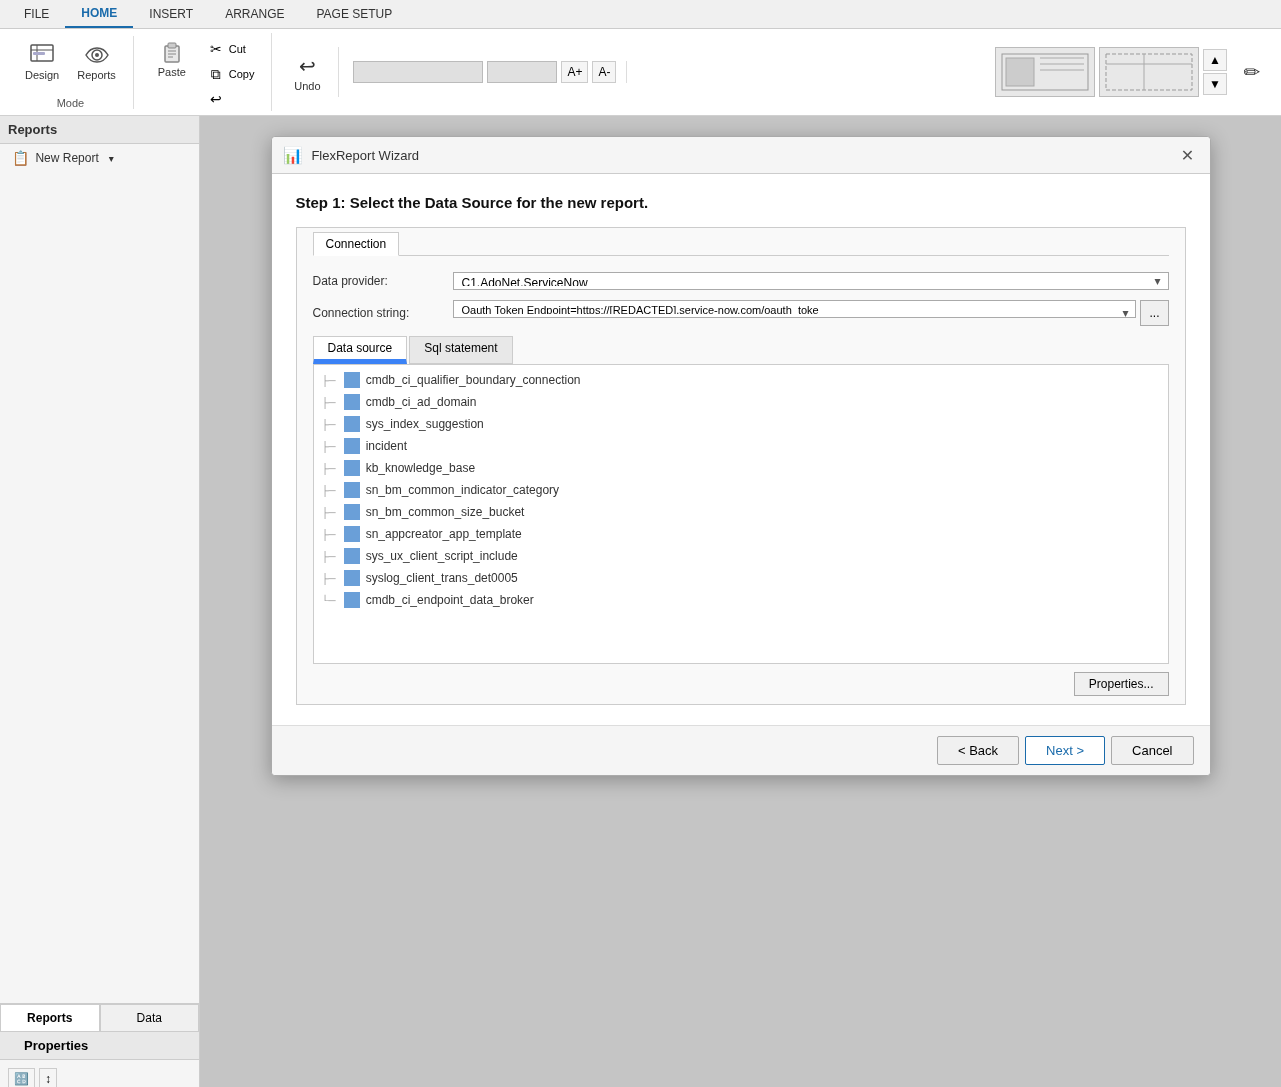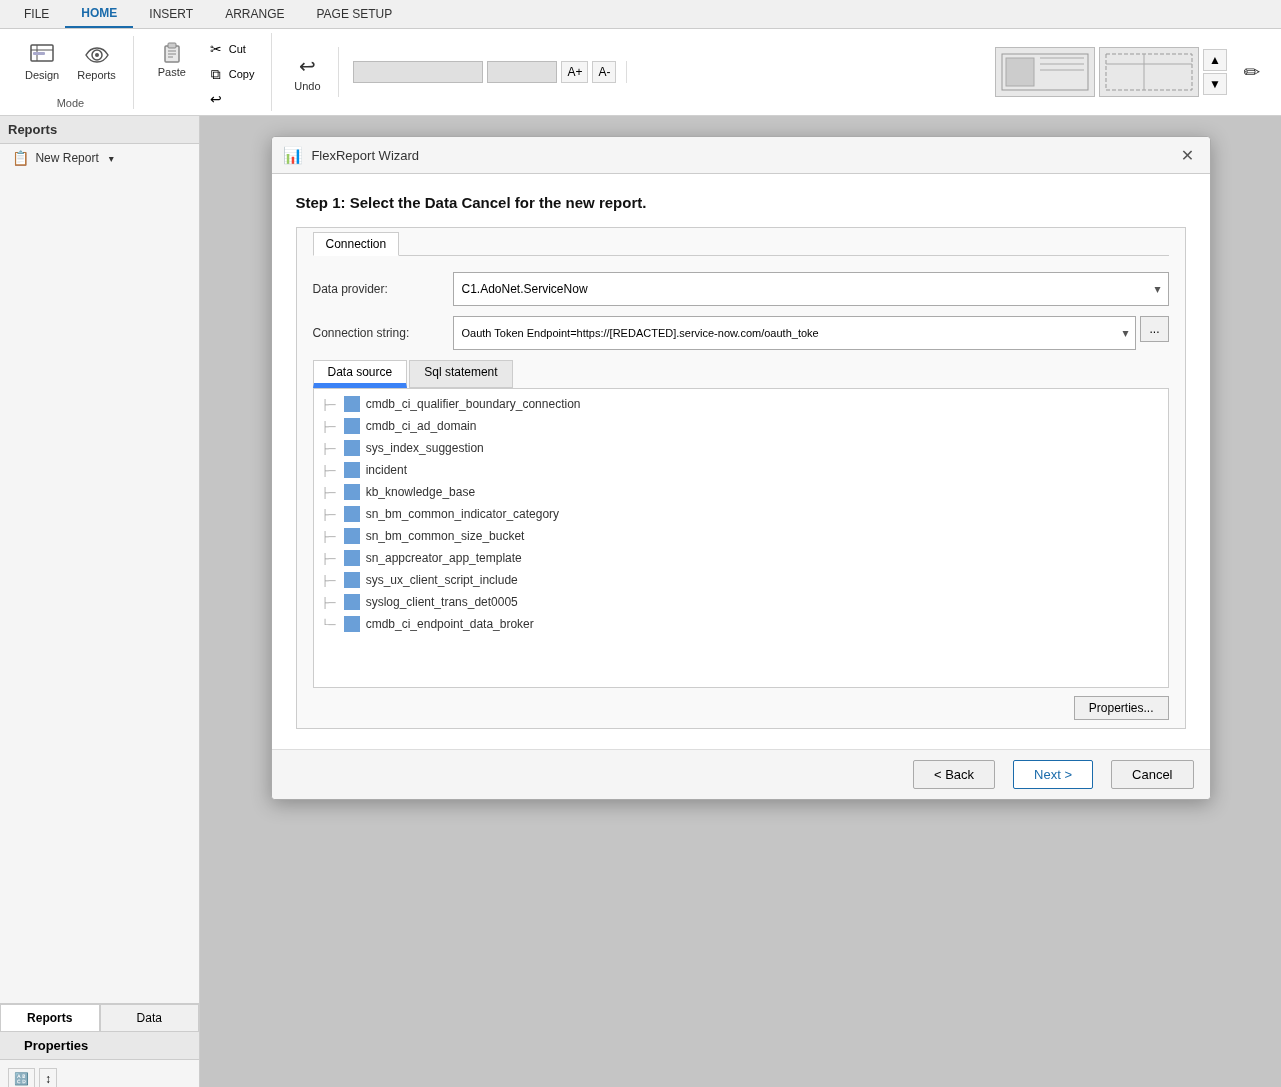--- a/index.html
+++ b/index.html
@@ -47,41 +47,41 @@
     .modal-step-title { font-size: 15px; font-weight: 700; margin-bottom: 16px; color: #111; }
 
     
     .connection-panel { border: 1px solid #ccc; padding: 4px 16px; background: #f9f9f9; }
     .connection-tab-header { display: flex; border-bottom: 1px solid #ccc; margin-bottom: 16px; }
     .connection-tab { padding: 4px 12px; font-size: 12px; border: 1px solid #ccc; border-bottom: none; background: #e8e8e8; cursor: pointer; margin-bottom: -1px; }
     .connection-tab.active { background: #fff; font-weight: 500; border-bottom: 1px solid #fff; }
     .form-row { display: flex; align-items: center; margin-bottom: 10px; }
     .form-label { width: 140px; font-size: 12px; color: #333; flex-shrink: 0; }
     .form-control-with-btn { display: flex; flex: 1; gap: 4px; }
-    .form-select { flex: 1; border: 1px solid #aaa; padding: 3px 8px; font-size: 12px; background: #fff; height: 34px; appearance: none; }
+    .form-select { flex: 1; border: 1px solid #aaa; padding: 3px 8px; font-size: 12px; background: #fff; height: 18px; appearance: none; }
     .select-wrapper { flex: 1; position: relative; display: flex; }
     .select-wrapper::after { content: '▾'; position: absolute; right: 8px; top: 50%; transform: translateY(-50%); pointer-events: none; font-size: 12px; color: #555; }
     .form-btn { border: 1px solid #aaa; background: #f0f0f0; padding: 2px 8px; font-size: 12px; cursor: pointer; height: 26px; }
 
     
     .datasource-tabs { display: flex; margin-bottom: 0; margin-top: 8px; }
     .datasource-tab { padding: 4px 14px; font-size: 12px; border: 1px solid #ccc; background: #e8e8e8; cursor: pointer; margin-right: 2px; }
     .datasource-tab.active { background: #fff; font-weight: 400; border-bottom: 5px solid #3b82f6; }
 
     
     .table-list-container { border: 1px solid #ccc; background: #fff; height: 300px; overflow-y: auto; position: relative; }
     .table-list { padding: 4px 0; }
     .table-list-item { display: flex; align-items: center; gap: 6px; padding: 3px 8px; font-size: 12px; cursor: pointer; color: #333; }
     .table-icon { width: 16px; height: 16px; background: #6a9fd8; display: inline-block; flex-shrink: 0; }
     .table-tree-lines { color: #999; font-size: 10px; margin-right: 2px; }
     .properties-btn-row { display: flex; justify-content: flex-end; padding: 8px 0 4px; align-items: center; }
     .properties-btn { border: 1px solid #aaa; background: #f0f0f0; padding: 4px 14px; font-size: 12px; cursor: pointer; }
 
     
-    .modal-footer { display: flex; justify-content: flex-end; padding: 10px 16px; gap: 18px; border-top: 1px solid #ddd; background: #f5f5f5; border-radius: 0 0 4px 4px; }
+    .modal-footer { display: flex; justify-content: flex-end; padding: 10px 16px; gap: 6px; border-top: 1px solid #ddd; background: #f5f5f5; border-radius: 0 0 4px 4px; }
     .footer-btn { border: 1px solid #aaa; background: #f0f0f0; padding: 6px 20px; font-size: 13px; cursor: pointer; border-radius: 2px; }
     .footer-btn.primary { border-color: #1a6bab; color: #1a6bab; background: #fff; font-weight: 400; }
 
     
     .table-list-container::-webkit-scrollbar { width: 12px; }
     .table-list-container::-webkit-scrollbar-track { background: #f0f0f0; }
     .table-list-container::-webkit-scrollbar-thumb { background: #b0b0b0; border: 2px solid #f0f0f0; }
   </style>
 </head>
 <body>
@@ -227,21 +227,21 @@
     <div class="modal-overlay">
       <div class="modal">
 
         <div class="modal-header">
           <span style="font-size:16px;color:#c8a000;">📊</span>
           <span class="modal-title">FlexReport Wizard</span>
           <button class="modal-close">✕</button>
         </div>
 
         <div class="modal-body">
-          <div class="modal-step-title">Step 1: Select the Data Cancel for the new report.</div>
+          <div class="modal-step-title">Step 1: Select the Data Source for the new report.</div>
 
           <div class="connection-panel">
 
             <div class="connection-tab-header">
               <div class="connection-tab active">Connection</div>
             </div>
 
             <div class="form-row">
               <span class="form-label">Data provider:</span>
               <div class="select-wrapper">

